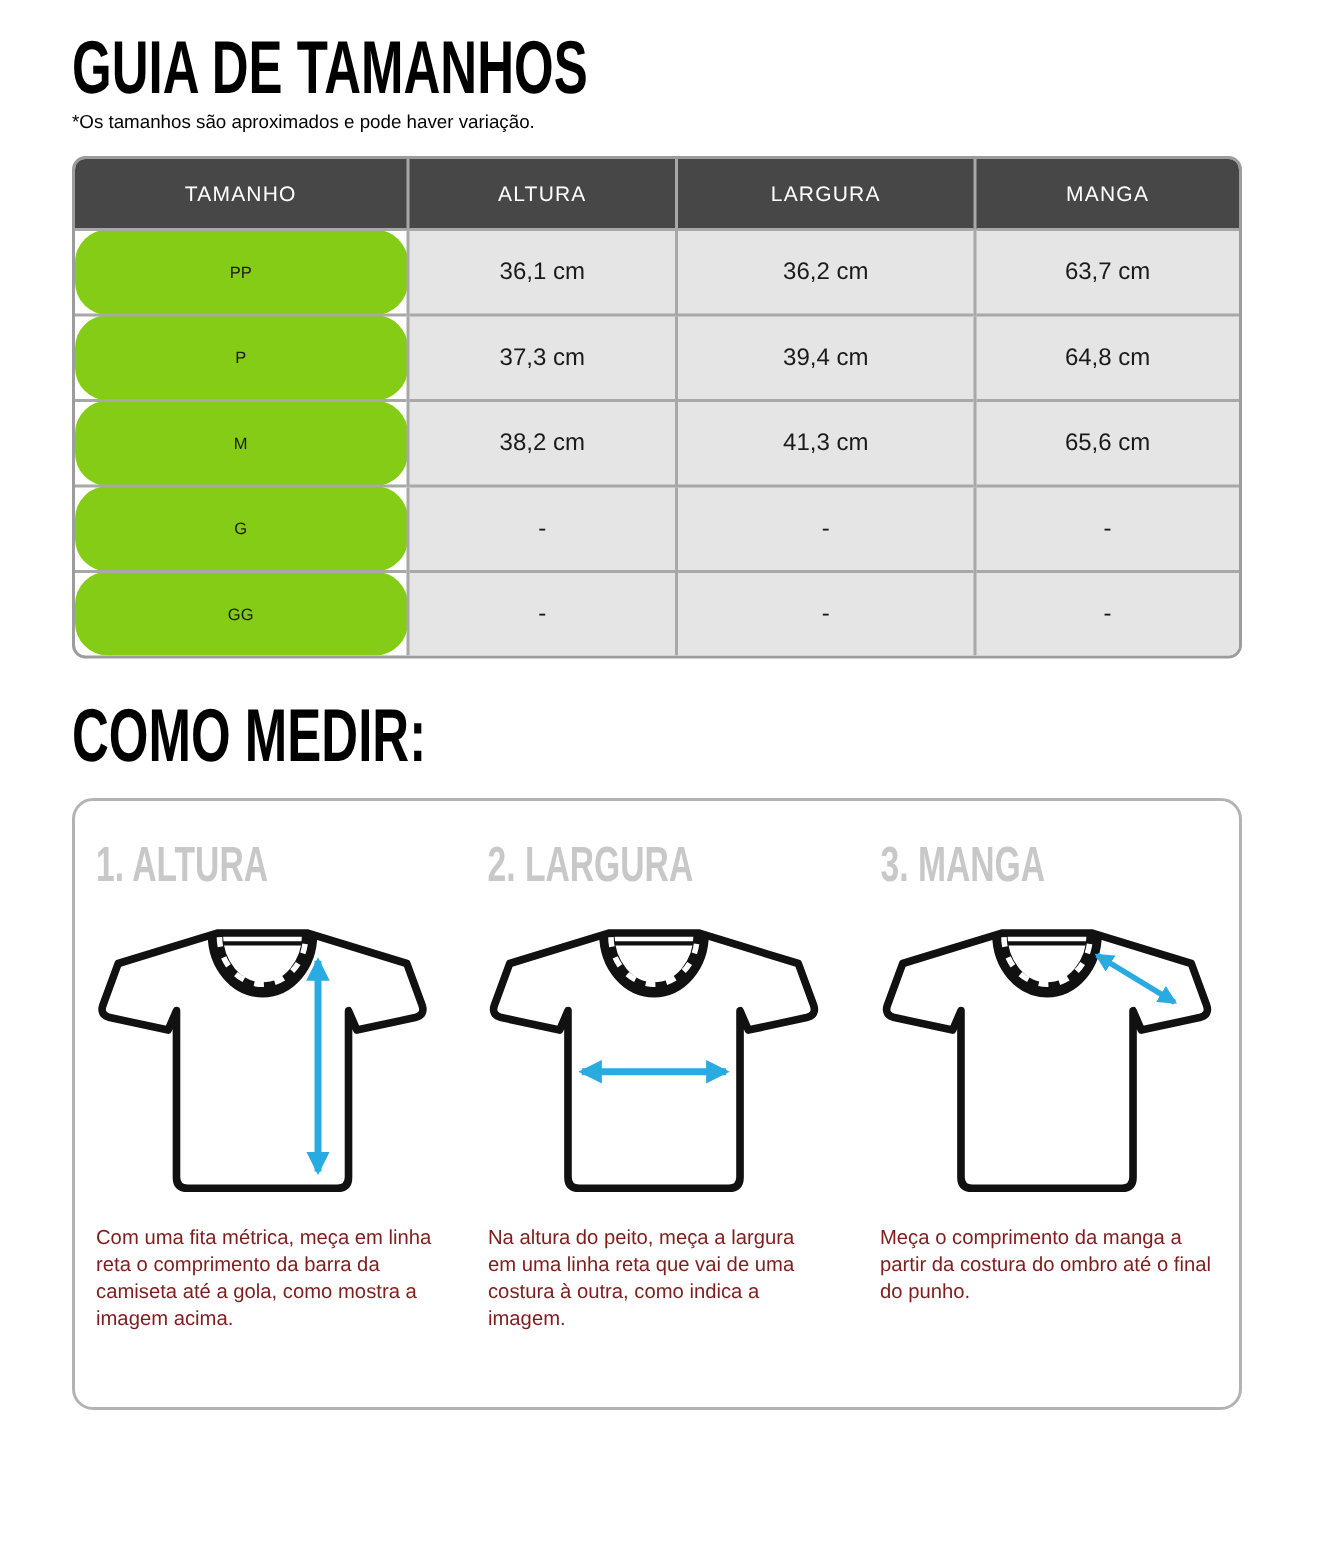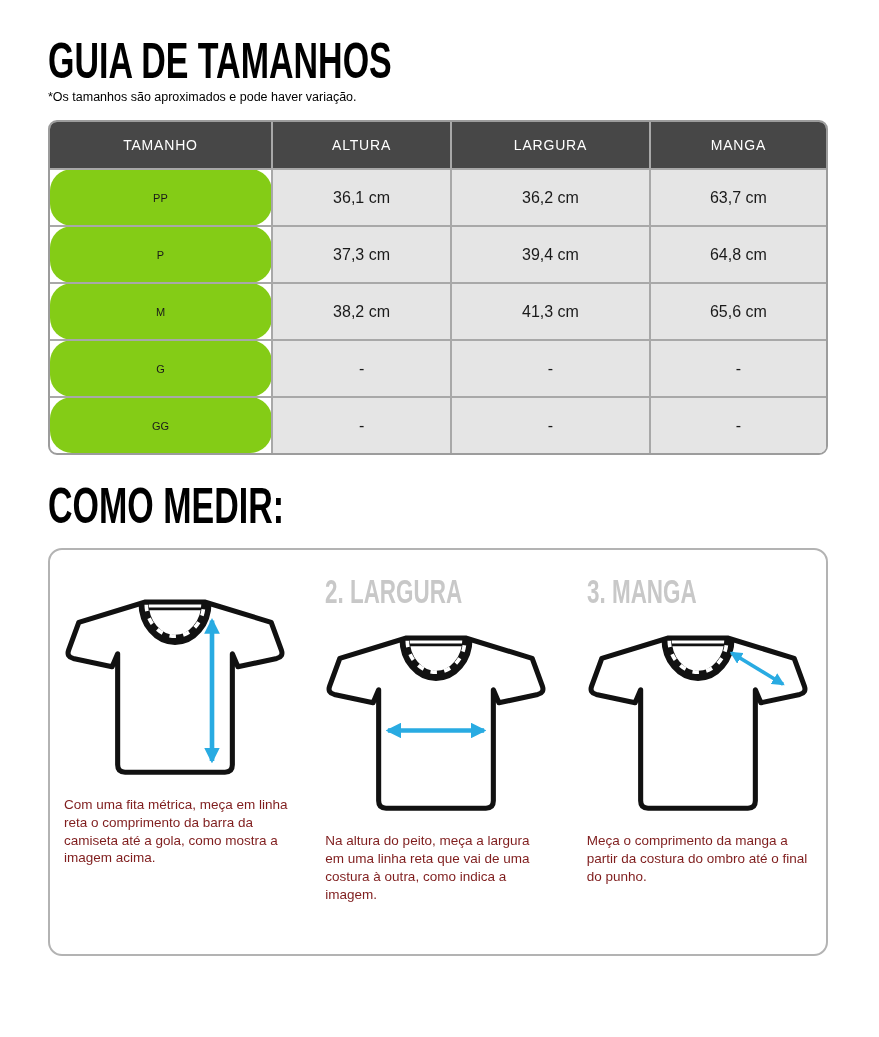--- a/index.html
+++ b/index.html
@@ -11,21 +11,21 @@
   .content{margin-left:48px;width:780px;}
 
   
   .big-heading{
     margin:0;font-weight:800;font-size:50px;line-height:1.02;color:#000;
     letter-spacing:0px;white-space:nowrap;
   }
   .big-heading .condense{
     display:inline-block;transform:scaleX(0.68);transform-origin:0 50%;
   }
-  .title-block{padding-top:36px;}
+  .title-block{padding-top:20px;}
   .note{font-size:12.5px;color:#000000;margin-top:3px;}
 
   
   .table-box{
     margin-top:16px;border:2px solid #9c9c9c;border-radius:9px;overflow:hidden;
     background:#fff;
   }
   table.size-table{width:100%;border-collapse:collapse;table-layout:fixed;}
   .size-table col.c1{width:28.6%;}
   .size-table col.c2{width:23.1%;}
@@ -139,20 +139,23 @@
     </table>
   </div>
 
   <h2 class="big-heading measure-title">
     <span class="condense">COMO MEDIR:</span>
   </h2>
 
   <div class="measure-box">
 
     <div class="step">
+      <div class="step-label">
+        <span class="condense">1. ALTURA</span>
+      </div>
       <svg class="tshirt-svg" viewBox="0 0 240 210">
         <use href="#tshirt-base"></use>
         <line x1="160" y1="32" x2="160" y2="184" stroke="#29abe2" stroke-width="5" marker-start="url(#ah)" marker-end="url(#ah)"></line>
       </svg>
       <div class="step-desc">Com uma fita métrica, meça em linha reta o comprimento da barra da camiseta até a gola, como mostra a imagem acima.</div>
     </div>
 
     <div class="step">
       <div class="step-label">
         <span class="condense">2. LARGURA</span>

